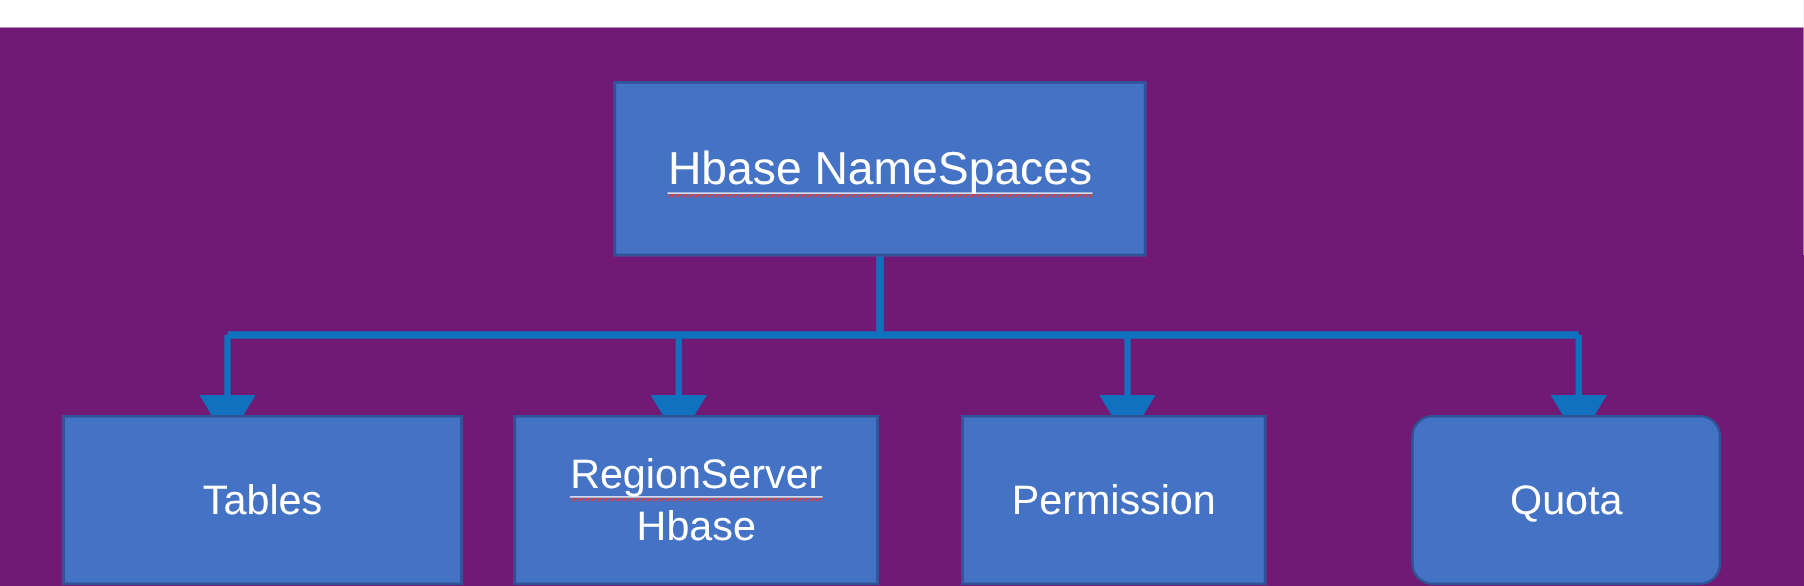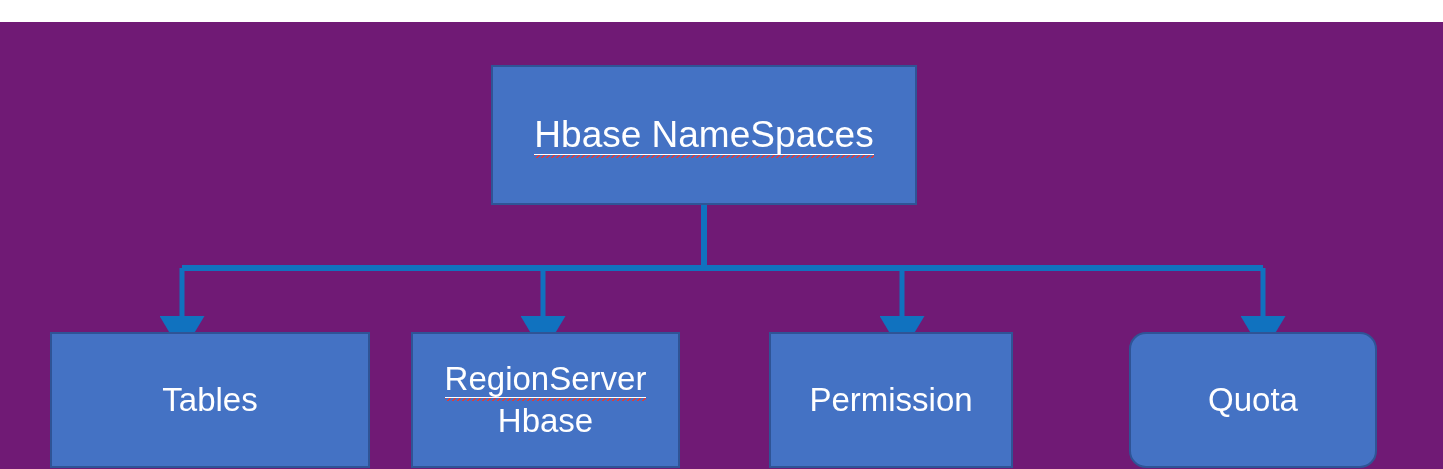--- a/index.html
+++ b/index.html
@@ -47,21 +47,21 @@
     width: 426px;
     height: 140px;
     font-size: 37px;
   }
   .leaf-node {
     top: 310px;
     height: 136px;
     font-size: 33px;
   }
   #node-tables     { left: 50px;   width: 320px; }
-  #node-rsgroup    { left: 411px;  width: 269px; }
+  #node-rsgroup    { left: 411px;  width: 292px; }
   #node-permission { left: 769px;  width: 244px; }
   #node-quota      { left: 1129px; width: 248px; border-radius: 17px; }
 
   .node-label {
     display: block;
     width: 100%;
     white-space: pre-line;
   }
   
   .misspelled {

